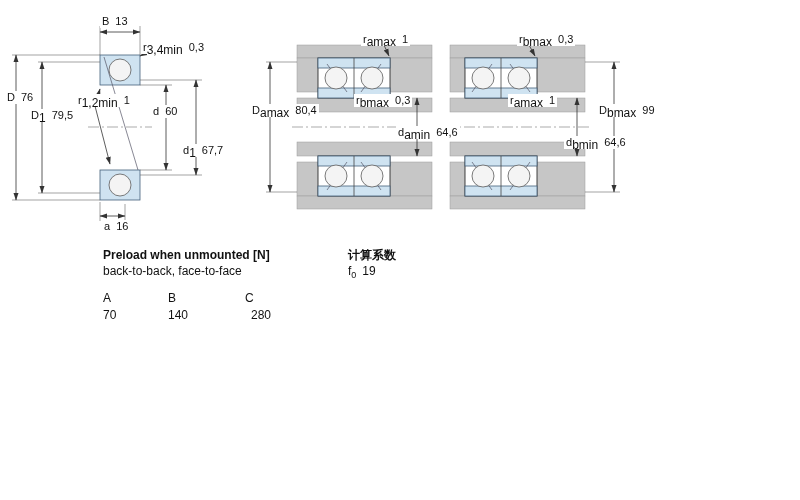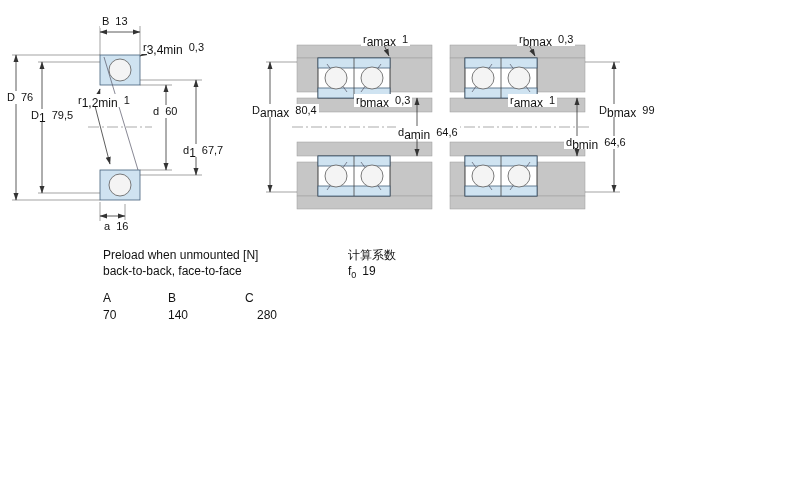--- a/index.html
+++ b/index.html
@@ -5,21 +5,21 @@
   html,body{margin:0;padding:0}
   body{width:800px;height:500px;background:#fff;font-family:"Liberation Sans",sans-serif;color:#111}
   #stage{position:relative;width:688px;height:500px;background:#fff;overflow:hidden}
   #stage svg{position:absolute;left:0;top:0}
 
   .dim{position:absolute;font-size:11px;line-height:12px;background:#fff;padding:0 2px;white-space:nowrap}
   .dim sub{font-size:12px;line-height:8px}
   .dim .v{margin-left:6px}
 
   .txt{position:absolute;font-size:12px;line-height:13px;white-space:nowrap}
-  .bold{font-weight:400}
+  .bold{font-weight:700}
   .txt sub{font-size:9px}
   .txt .v{margin-left:6px}
 
   
   .steel{fill:var(--steel_gray,#c6c6c6);stroke:#9b9b9b;stroke-width:.5}
   .ring{fill:var(--ring_fill,#cfe3f1);stroke:#44607a;stroke-width:.8}
   .unit{fill:#ffffff;stroke:#444;stroke-width:1}
   .ball{fill:var(--ball_fill,#f4f4f4);stroke:#5a5a5a;stroke-width:.8}
   .dl{stroke:#333;stroke-width:.8}
   .ext{stroke:#666;stroke-width:.6}
@@ -183,15 +183,15 @@
   <div class="txt" style="left:103px;top:265px">back-to-back, face-to-face</div>
 
   <div class="txt bold" style="left:348px;top:249px">计算系数</div>
   <div class="txt" style="left:348px;top:265px"><span>f</span><sub>0</sub><span class="v">19</span></div>
 
   <div class="txt" style="left:103px;top:292px">A</div>
   <div class="txt" style="left:168px;top:292px">B</div>
   <div class="txt" style="left:245px;top:292px">C</div>
   <div class="txt" style="left:103px;top:309px">70</div>
   <div class="txt" style="left:168px;top:309px">140</div>
-  <div class="txt" style="left:257px;top:309px">280</div>
+  <div class="txt" style="left:251px;top:309px">280</div>
 
 </div>
 
 </body></html>

